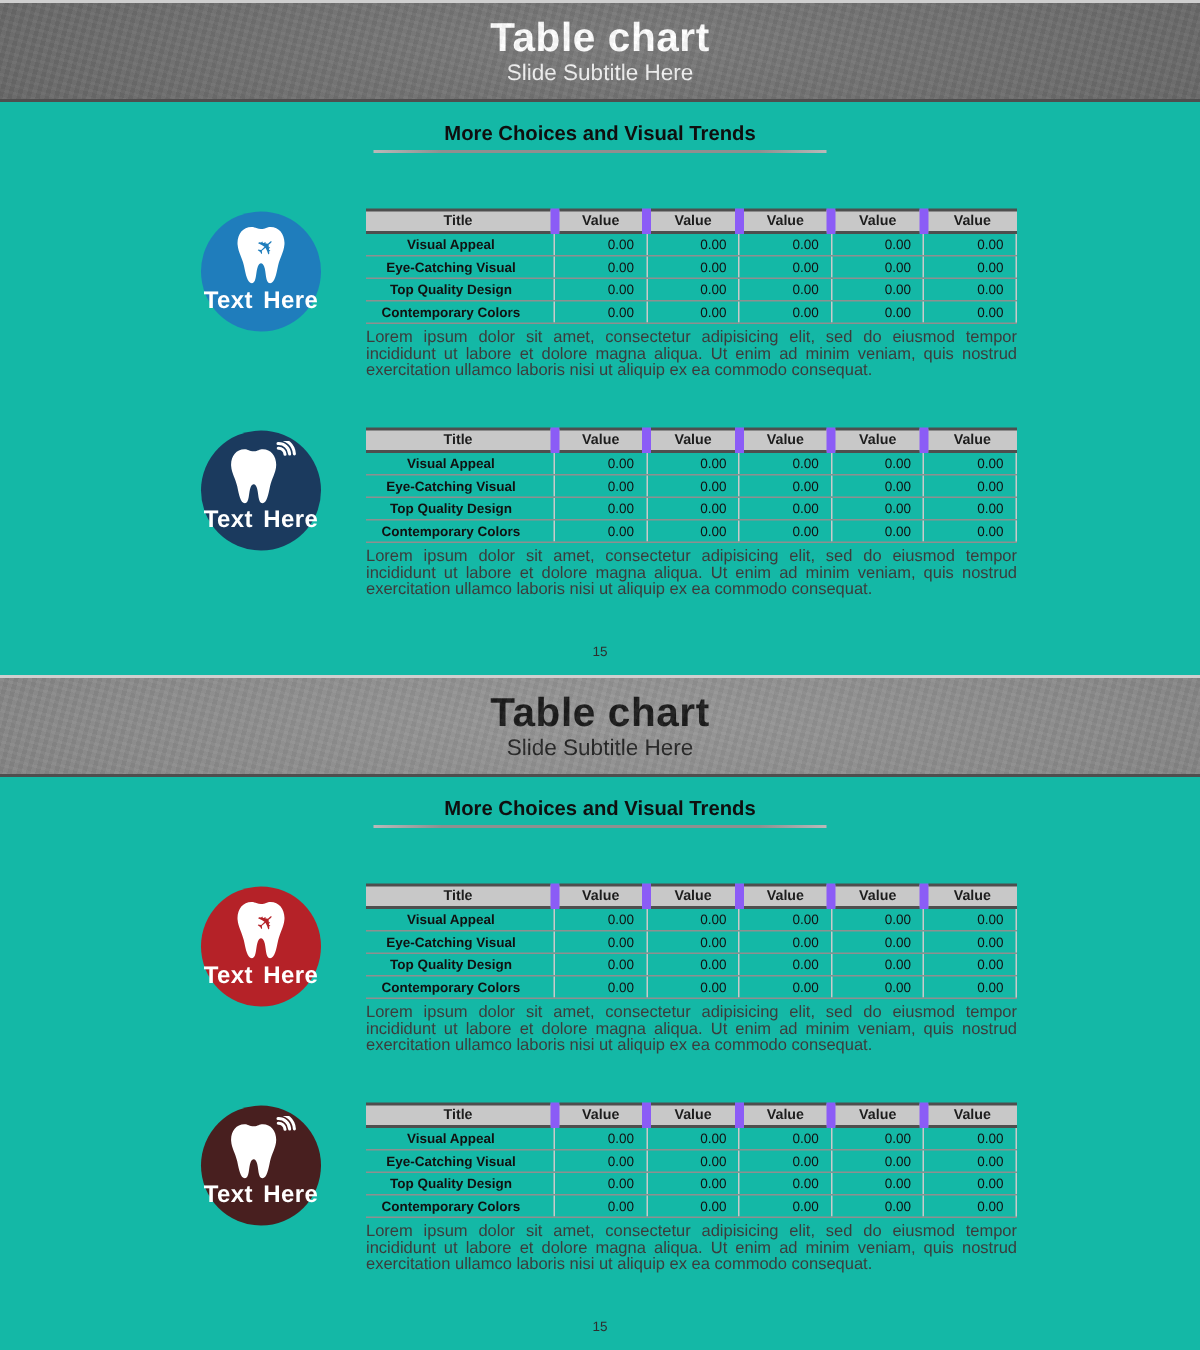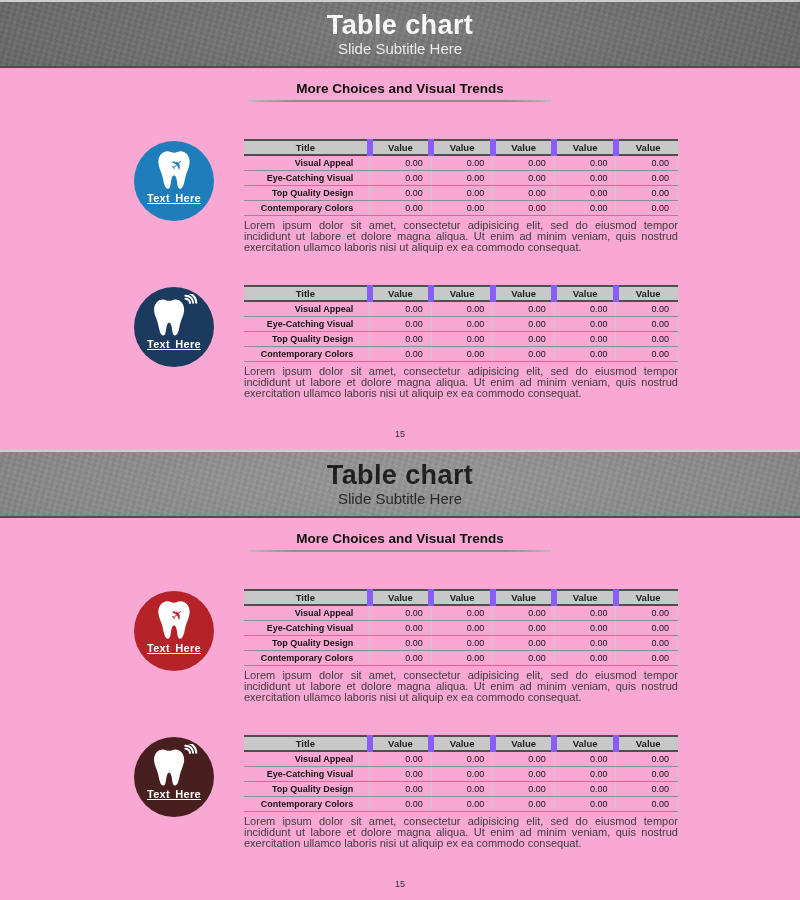--- a/index.html
+++ b/index.html
@@ -3,21 +3,21 @@
 <meta charset="utf-8">
 <style>
   * { box-sizing: border-box; }
   html,body { margin:0; padding:0; }
   body {
     width:800px; height:900px; background:#ffffff;
     font-family:"Liberation Sans", sans-serif;
     -webkit-font-smoothing:antialiased;
   }
   .page { width:800px; height:900px; }
-  .slide { position:relative; width:800px; height:450px; overflow:hidden; background:#f9a8d4; }
+  .slide { position:relative; width:800px; height:450px; overflow:hidden; background:#14b8a6; }
 
   
   .slide-header {
     position:absolute; left:0; top:0; width:800px; height:68px;
     display:flex; flex-direction:column; align-items:center; justify-content:center;
     border-top:2px solid #cfcfcf; border-bottom:2px solid #4e4e4e;
   }
   .theme-dark  { background:radial-gradient(ellipse 70% 170% at 50% 42%, #7c7c7c, #6d6d6d 60%, #616161 100%); }
   .theme-light { background:radial-gradient(ellipse 70% 170% at 50% 42%, #989898, #8b8b8b 60%, #7e7e7e 100%); }
   .slide-header::after {
@@ -52,22 +52,22 @@
     position:absolute; left:134px; top:2px; width:80px; height:80px;
     border-radius:50%; display:flex; flex-direction:column; align-items:center;
     padding-top:7px;
   }
   .c-blue   { background:#1f7dbc; color:#1f7dbc; }
   .c-navy   { background:#1b3a5e; color:#1b3a5e; }
   .c-red    { background:#b52228; color:#b52228; }
   .c-maroon { background:#481f1f; color:#481f1f; }
   .tooth-svg { width:50px; height:44px; display:block; }
   .icon-label {
-    font-size:11px; font-weight:bold; color:#ffffff;
-    letter-spacing:.3px; word-spacing:2px; margin-top:0;text-decoration:underline;
+    font-size:16px; font-weight:bold; color:#ffffff;
+    letter-spacing:.3px; word-spacing:2px; margin-top:0;
   }
 
   .content { position:absolute; left:244px; top:0; width:434px; }
 
   
   table.data-table {
     width:434px; border-collapse:collapse; table-layout:fixed;
     border-top:2px solid #4e4e4e;
   }
   .col-title { width:29%; }
@@ -78,21 +78,21 @@
     border-bottom:2px solid #4e4e4e; border-left:6px solid #8b5cf6;
   }
   table.data-table th:first-child { border-left:none; }
   table.data-table td {
     height:15px; padding:0 8px 0 0;
     font-size:9px; color:#111; text-align:right;
     border-bottom:1px solid #8f8f8f; border-left:1px solid #c9c9c9;
   }
   table.data-table td:last-child { border-right:1px solid #c9c9c9; }
   table.data-table td.rowlabel {
-    text-align:right; font-weight:bold; padding:0 16px 0 4px; border-left:none;
+    text-align:center; font-weight:bold; padding:0 16px 0 4px; border-left:none;
   }
 
   .lorem {
     margin:4px 0 0; width:434px;
     font-size:11px; line-height:11px; color:#3c3c3c; text-align:justify;
   }
 
   .page-number {
     position:absolute; top:429px; left:0; width:100%;
     text-align:center; font-size:9px; color:#2e2e2e;

